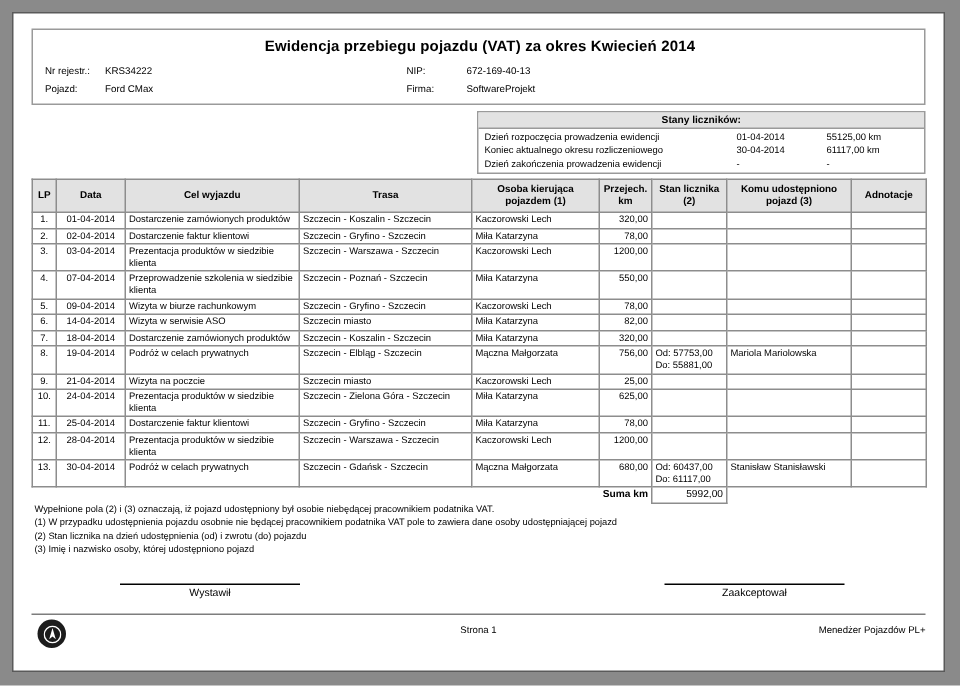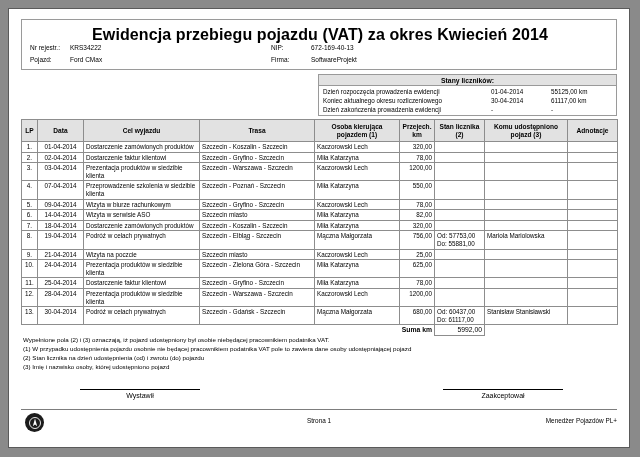--- a/index.html
+++ b/index.html
@@ -44,21 +44,21 @@
     border: 1px solid #9a9a9a;
     box-sizing: border-box;
     background: #fff;
   }
   .doc-title {
     position: absolute;
     left: 0;
     top: 6px;
     width: 596px;
     text-align: center;
-    font-size: 16px;
+    font-size: 10px;
     font-weight: bold;
     color: #000;
     letter-spacing: 0.1px;
   }
   .meta-label { position: absolute; font-size: 6.5px; color: #000; }
   .meta-value { position: absolute; font-size: 6.5px; color: #000; }
 
   
   .counters {
     position: absolute;

